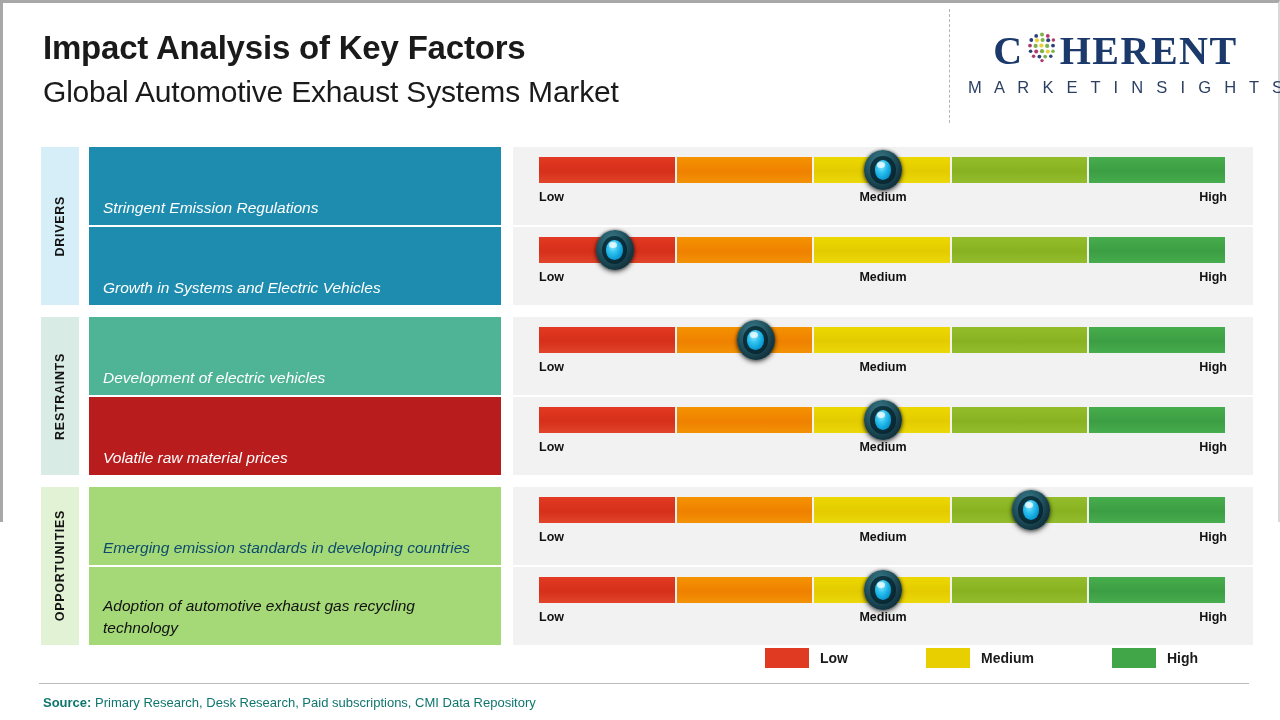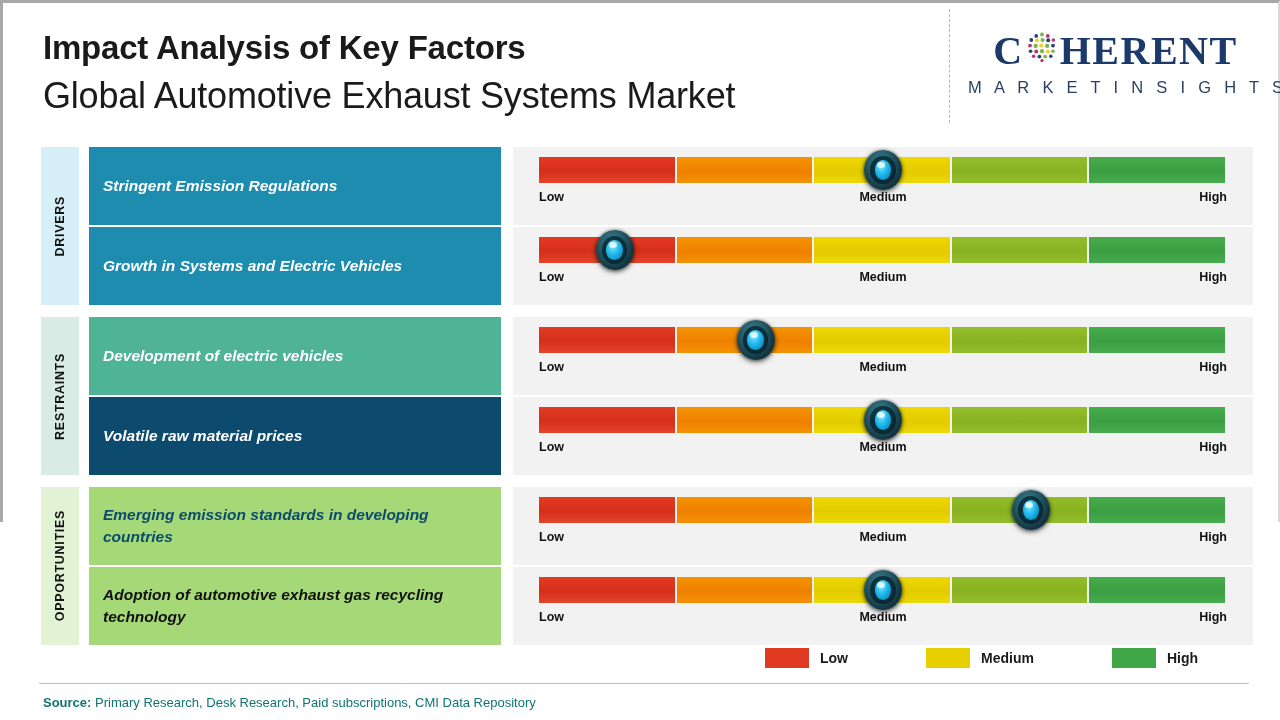--- a/index.html
+++ b/index.html
@@ -18,21 +18,21 @@
     border-right: 2px solid #d8d8d8;
   }
 
   
   .header { position: absolute; left: 40px; top: 28px; }
   .title-main {
     font-size: 33px; font-weight: bold; color: #1a1a1a;
     letter-spacing: -0.2px; line-height: 1.05; white-space: nowrap;
   }
   .title-sub {
-    font-size: 36px; font-weight: normal; color: #1a1a1a;
+    font-size: 30px; font-weight: normal; color: #1a1a1a;
     letter-spacing: -0.2px; line-height: 1.15; margin-top: 9px; white-space: nowrap;
   }
 
   .dashed-divider {
     position: absolute; left: 946px; top: 6px;
     width: 0; height: 114px;
     border-left: 1.5px dashed #b5b5b5;
   }
 
   
@@ -66,23 +66,23 @@
     font-size: 12.5px; font-weight: bold; color: #131313;
     letter-spacing: 0.7px; white-space: nowrap;
   }
   .group-rows { flex: 1; display: flex; flex-direction: column; }
 
   .row { display: flex; align-items: stretch; height: 78px; margin-bottom: 2px; }
   .row:last-child { margin-bottom: 0; }
 
   .factor {
     width: 412px; flex: 0 0 412px;
-    display: flex; align-items: center;
+    display: flex; align-items: flex-end;
     padding: 6px 14px;
-    font-size: 15.5px; font-weight: bold; font-style: italic;
+    font-size: 15.5px; font-weight: normal; font-style: italic;
     line-height: 1.42;
   }
 
   .gauge {
     flex: 1; position: relative;
     background: #f2f2f2; margin-left: 12px;
     padding: 10px 26px 0 26px;
   }
   .gauge-bar {
     position: relative; height: 26px; width: 100%;
@@ -291,21 +291,21 @@
                 </div>
               </div>
               <div class="gauge-labels">
                 <div class="gl gl-low">Low</div>
                 <div class="gl gl-med">Medium</div>
                 <div class="gl gl-high">High</div>
               </div>
             </div>
           </div>
           <div class="row">
-            <div class="factor" style="background: #0c4a6e; color: rgb(255, 255, 255);">
+            <div class="factor" style="background: #b91c1c; color: rgb(255, 255, 255);">
               <span>Volatile raw material prices</span>
             </div>
             <div class="gauge">
               <div class="gauge-bar">
                 <div class="seg seg-0"></div>
                 <div class="seg seg-1"></div>
                 <div class="seg seg-2"></div>
                 <div class="seg seg-3"></div>
                 <div class="seg seg-4"></div>
                 <div class="marker" style="left: 50%;">

